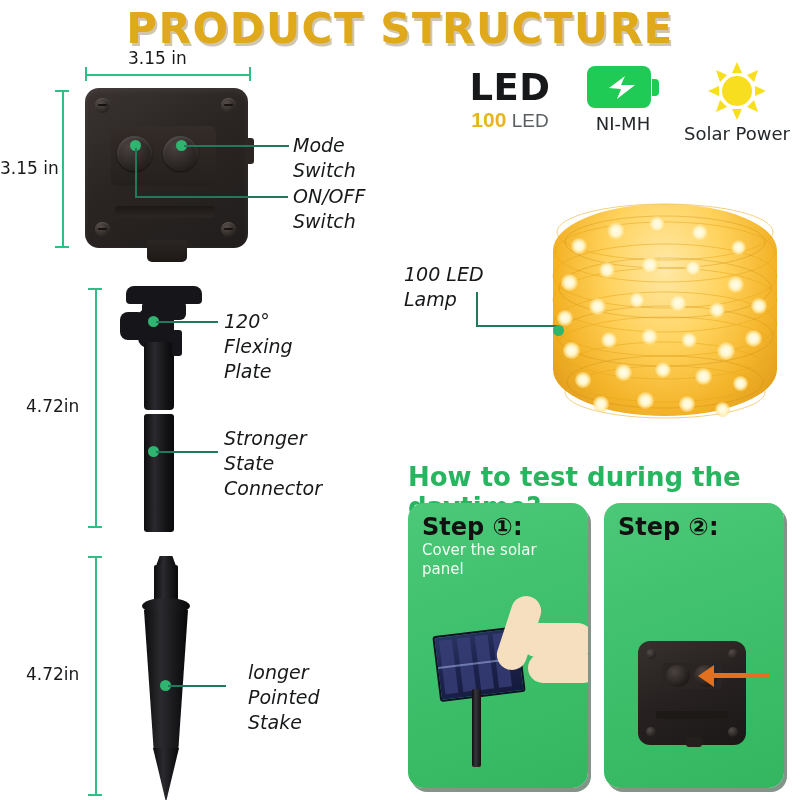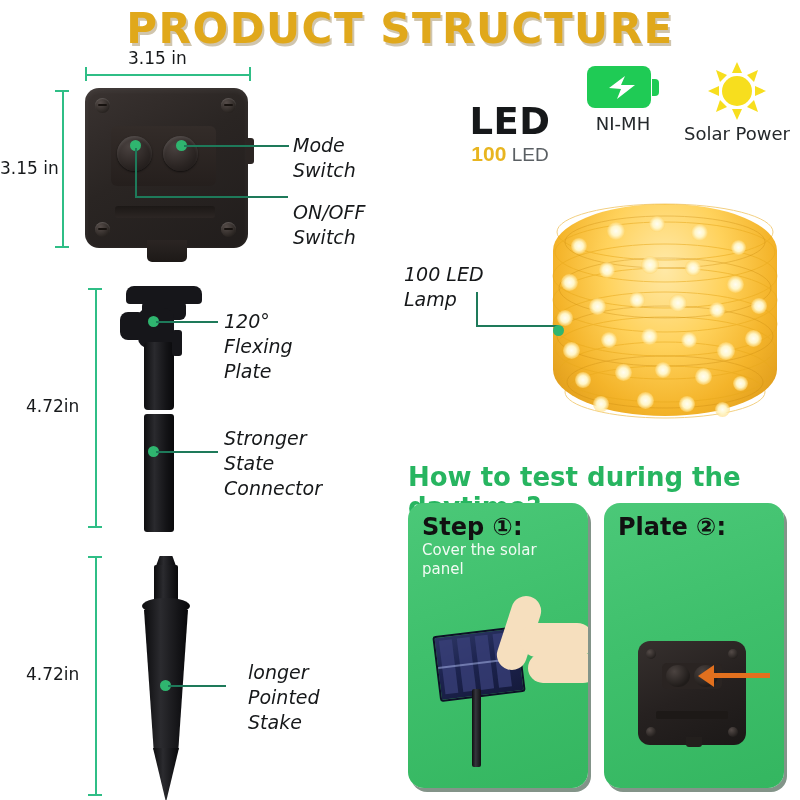--- a/index.html
+++ b/index.html
@@ -204,21 +204,21 @@
 </style>
 </head>
 <body>
 
 <div class="root">
 
   <div class="abs" id="title">PRODUCT STRUCTURE</div>
 
   <div class="abs" id="specs">
 
-    <div class="spec-col" style="left:0px;top:2px;width:110px;margin-top:34px;">
+    <div class="spec-col" style="left:0px;top:2px;width:110px;">
       <div class="spec-led-big">LED</div>
       <div class="spec-led-sub">
         <span class="num">100</span>
         <span class="unit">LED</span>
       </div>
     </div>
 
     <div class="spec-col" style="left:222px;top:-4px;width:120px;">
       <div class="sun">
         <svg width="62" height="58" viewBox="0 0 62 58">
@@ -274,21 +274,21 @@
     <div class="panel-btn" style="left:78px;top:48px;"></div>
     <div class="panel-slot"></div>
     <div class="panel-tab"></div>
   </div>
   <div class="abs panel-side" style="left:246px;top:138px;"></div>
 
   <div class="abs">
     <div class="dot" style="left:130px;top:140px;"></div>
     <div class="lead lead-v" style="left:135px;top:148px;height:50px;"></div>
     <div class="lead lead-h" style="left:135px;top:196px;width:153px;"></div>
-    <div class="callout" style="left:293px;top:200px;">ON/OFF Switch</div>
+    <div class="callout" style="left:293px;top:184px;">ON/OFF Switch</div>
   </div>
 
   <div class="abs">
     <div class="dot" style="left:176px;top:140px;"></div>
     <div class="lead lead-h" style="left:184px;top:145px;width:105px;"></div>
     <div class="callout" style="left:293px;top:133px;">Mode Switch</div>
   </div>
 
   <div class="abs">
     <div class="dim-v" style="left:95px;top:288px;height:240px;"></div>
@@ -427,21 +427,21 @@
       </div>
       <div class="sp-pole"></div>
 
       <div class="hand" style="left:96px;top:92px;width:30px;height:76px;transform:rotate(18deg);"></div>
       <div class="hand" style="left:112px;top:120px;width:74px;height:34px;border-radius:18px;"></div>
       <div class="hand" style="left:120px;top:150px;width:70px;height:30px;border-radius:16px;"></div>
     </div>
   </div>
 
   <div class="step-card" style="left:604px;">
-    <div class="step-title">Plate ②:</div>
+    <div class="step-title">Step ②:</div>
 
     <div>
       <div class="mini-back">
         <div class="mini-screw" style="left:8px;top:8px;"></div>
         <div class="mini-screw" style="left:90px;top:8px;"></div>
         <div class="mini-screw" style="left:8px;top:86px;"></div>
         <div class="mini-screw" style="left:90px;top:86px;"></div>
         <div style="position:absolute;left:24px;top:22px;width:60px;height:26px;background:#2a2422;border-radius:5px;"></div>
         <div class="mini-btn" style="left:28px;top:24px;"></div>
         <div class="mini-btn" style="left:56px;top:24px;"></div>

